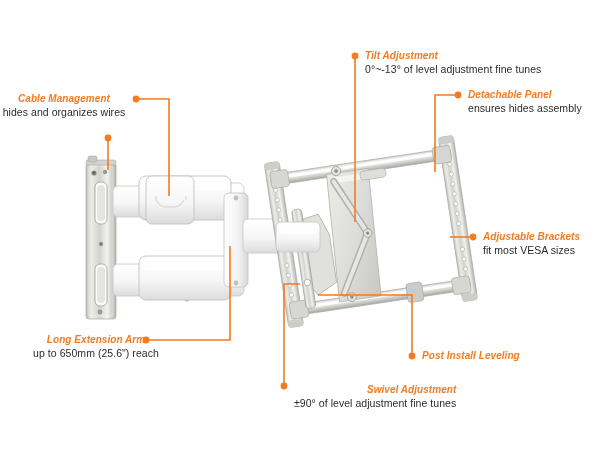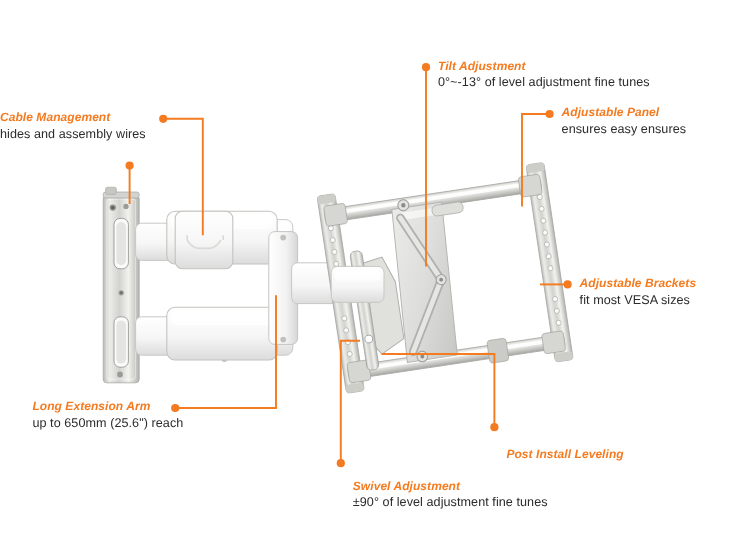--- a/index.html
+++ b/index.html
@@ -41,21 +41,21 @@
     letter-spacing: 0.05px;
     font-style: italic;
   }
   .callout .desc {
     font-size: 10.5px;
     font-weight: normal;
     color: #2b2b2b;
     line-height: 14px;
     letter-spacing: 0.05px;
   }
-  .callout.right-align { text-align: left; }
+  .callout.right-align { text-align: center; }
 </style>
 </head>
 <body>
 
 <div id="stage">
 
   <svg id="product-svg" viewBox="0 0 610 450">
     <defs>
       <linearGradient id="gWhite" x1="0" y1="0" x2="0" y2="1">
         <stop offset="0%" stop-color="#ffffff"></stop>
@@ -266,49 +266,49 @@
       <circle cx="146" cy="340" r="3.4"></circle>
       <circle cx="284" cy="386" r="3.4"></circle>
       <circle cx="412" cy="356" r="3.4"></circle>
     </g>
   </svg>
 
   <div id="labels">
 
     <div class="callout right-align" style="left:0px; top:92px; width:128px;">
       <div class="title">Cable Management</div>
-      <div class="desc">hides and assembly wires</div>
+      <div class="desc">hides and organizes wires</div>
     </div>
 
     <div class="callout right-align" style="left:0px; top:131px; width:100px;">
     </div>
 
     <div class="callout" style="left:365px; top:49px;">
       <div class="title">Tilt Adjustment</div>
       <div class="desc">0°~-13° of level adjustment fine tunes</div>
     </div>
 
     <div class="callout" style="left:468px; top:88px;">
-      <div class="title">Adjustable Panel</div>
-      <div class="desc">ensures easy ensures</div>
+      <div class="title">Detachable Panel</div>
+      <div class="desc">ensures hides assembly</div>
     </div>
 
     <div class="callout" style="left:483px; top:230px;">
       <div class="title">Adjustable Brackets</div>
       <div class="desc">fit most VESA sizes</div>
     </div>
 
     <div class="callout right-align" style="left:0px; top:333px; width:138px;padding-left:27px;">
       <div class="title">Long Extension Arm</div>
       <div class="desc">up to 650mm (25.6") reach</div>
     </div>
 
-    <div class="callout" style="left:294px; top:399px;">
+    <div class="callout" style="left:294px; top:383px;text-align:right;">
       <div class="title">Swivel Adjustment</div>
       <div class="desc">±90° of level adjustment fine tunes</div>
     </div>
 
-    <div class="callout" style="left:422px; top:349px;margin-top:24px;">
+    <div class="callout" style="left:422px; top:349px;">
       <div class="title">Post Install Leveling</div>
     </div>
 
   </div>
 </div>
 
 </body></html>

